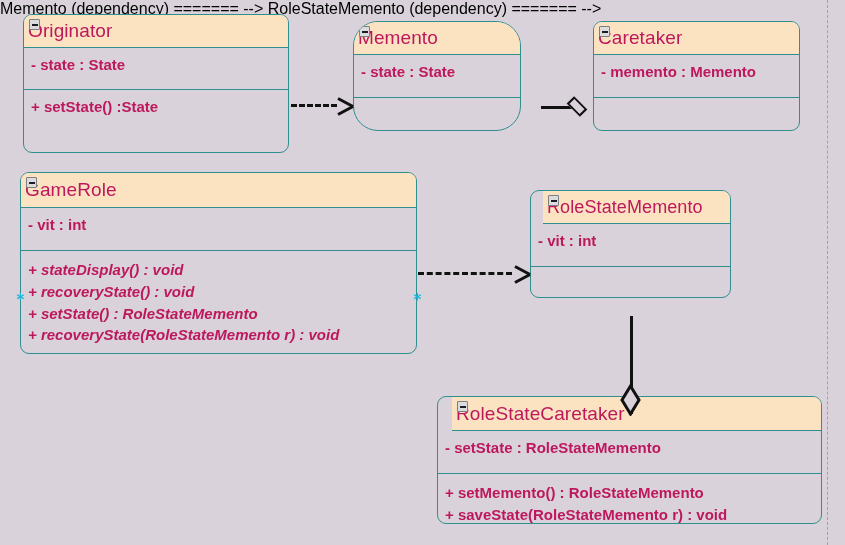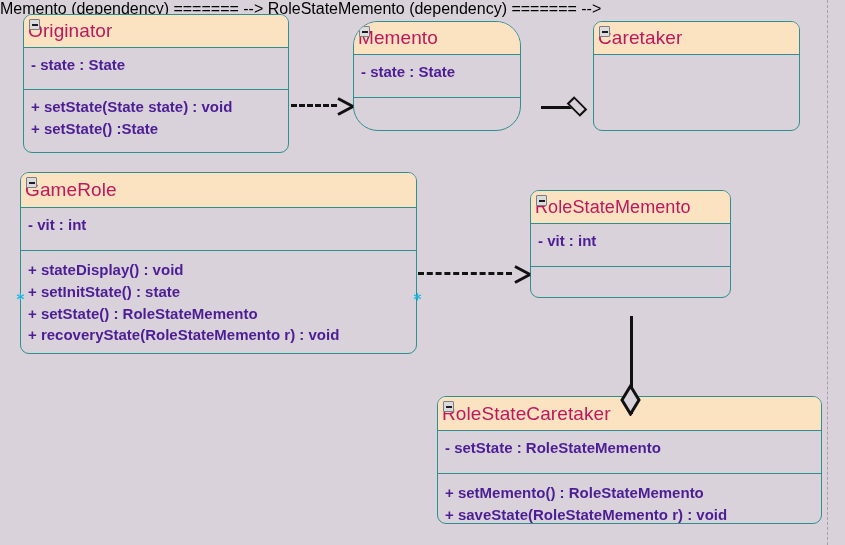--- a/index.html
+++ b/index.html
@@ -67,21 +67,21 @@
     content: "";
     position: absolute;
     left: 1.5px;
     right: 1.5px;
     top: 4px;
     height: 2px;
     background: #1c1c28;
   }
 
   .uml-compartment {
-    color: #4c1d95;
+    color: #be185d;
     font-weight: bold;
     padding: 6px 0 6px 7px;
   }
   .uml-attrs {
     border-bottom: 1.6px solid #2f8f8f;
   }
   .uml-row {
     white-space: nowrap;
     line-height: 1.45;
   }
@@ -183,21 +183,20 @@
   
   <div class="uml-class" style="left:23px; top:14px; width:266px; height:139px;">
     <div class="uml-header" style="height:32px; line-height:32px; font-size:19px;">
       <span class="collapse-icon"></span>
       <span class="uml-title">Originator</span>
     </div>
     <div class="uml-compartment uml-attrs" style="height:29px; font-size:15px;">
       <div class="uml-row">- state : State</div>
     </div>
     <div class="uml-compartment" style="font-size:15px;">
-      <div class="uml-row">+ setState(State state) : void</div>
       <div class="uml-row">+ setState() :State</div>
     </div>
   </div>
 
   
   <div class="uml-class" style="left:353px; top:21px; width:168px; height:110px;border-radius:25px;">
     <div class="uml-header" style="height:32px; line-height:32px; font-size:19px;">
       <span class="collapse-icon"></span>
       <span class="uml-title">Memento</span>
     </div>
@@ -206,59 +205,62 @@
     </div>
     <div class="uml-compartment uml-empty"></div>
   </div>
 
   
   <div class="uml-class" style="left:593px; top:21px; width:207px; height:110px;">
     <div class="uml-header" style="height:32px; line-height:32px; font-size:19px;">
       <span class="collapse-icon"></span>
       <span class="uml-title">Caretaker</span>
     </div>
+    <div class="uml-compartment uml-attrs" style="height:30px; font-size:15px;">
+      <div class="uml-row">- memento : Memento</div>
+    </div>
     <div class="uml-compartment uml-empty"></div>
   </div>
 
   
   <div class="uml-class" style="left:20px; top:172px; width:397px; height:182px;">
     <div class="uml-header" style="height:34px; line-height:34px; font-size:19px;">
       <span class="collapse-icon"></span>
       <span class="uml-title">GameRole</span>
     </div>
     <div class="uml-compartment uml-attrs" style="height:30px; font-size:15px;">
       <div class="uml-row">- vit : int</div>
     </div>
-    <div class="uml-compartment" style="font-size:15px; padding-top:8px;">
+    <div class="uml-compartment" style="font-size:15px; padding-top:8px;font-style:italic;">
       <div class="uml-row">+ stateDisplay() : void</div>
-      <div class="uml-row">+ setInitState() : state</div>
+      <div class="uml-row">+ recoveryState() : void</div>
       <div class="uml-row">+ setState() : RoleStateMemento</div>
       <div class="uml-row">+ recoveryState(RoleStateMemento r) : void</div>
     </div>
   </div>
 
   
   <div class="cx-marker" style="left:15px; top:295px;">*</div>
   <div class="cx-marker" style="left:412px; top:295px;">*</div>
 
   
   <div class="uml-class" style="left:530px; top:190px; width:201px; height:108px;">
-    <div class="uml-header" style="height:32px; line-height:32px; font-size:18px;">
+    <div class="uml-header" style="height:32px; line-height:32px; font-size:18px;margin-left:12px;">
       <span class="collapse-icon"></span>
       <span class="uml-title">RoleStateMemento</span>
     </div>
     <div class="uml-compartment uml-attrs" style="height:30px; font-size:15px;">
       <div class="uml-row">- vit : int</div>
     </div>
     <div class="uml-compartment uml-empty"></div>
   </div>
 
   
   <div class="uml-class" style="left:437px; top:396px; width:385px; height:128px;">
-    <div class="uml-header" style="height:33px; line-height:33px; font-size:19px;">
+    <div class="uml-header" style="height:33px; line-height:33px; font-size:19px;margin-left:14px;">
       <span class="collapse-icon"></span>
       <span class="uml-title">RoleStateCaretaker</span>
     </div>
     <div class="uml-compartment uml-attrs" style="height:30px; font-size:15px;">
       <div class="uml-row">- setState : RoleStateMemento</div>
     </div>
     <div class="uml-compartment" style="font-size:15px; padding-top:8px;">
       <div class="uml-row">+ setMemento() : RoleStateMemento</div>
       <div class="uml-row">+ saveState(RoleStateMemento r) : void</div>
     </div>

